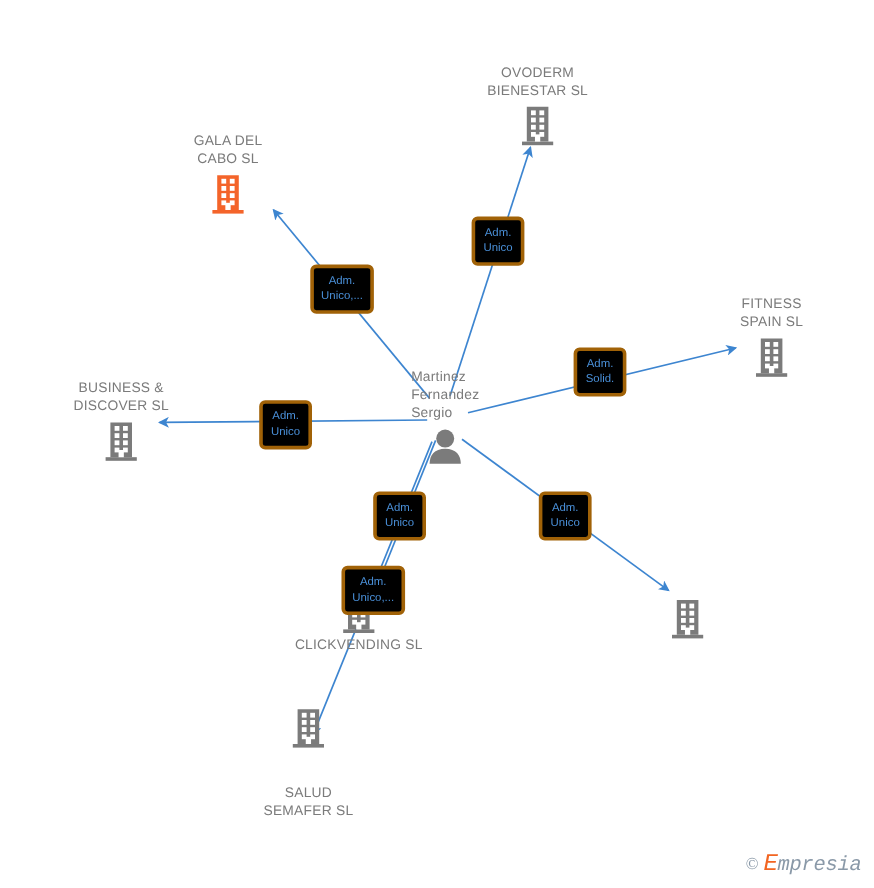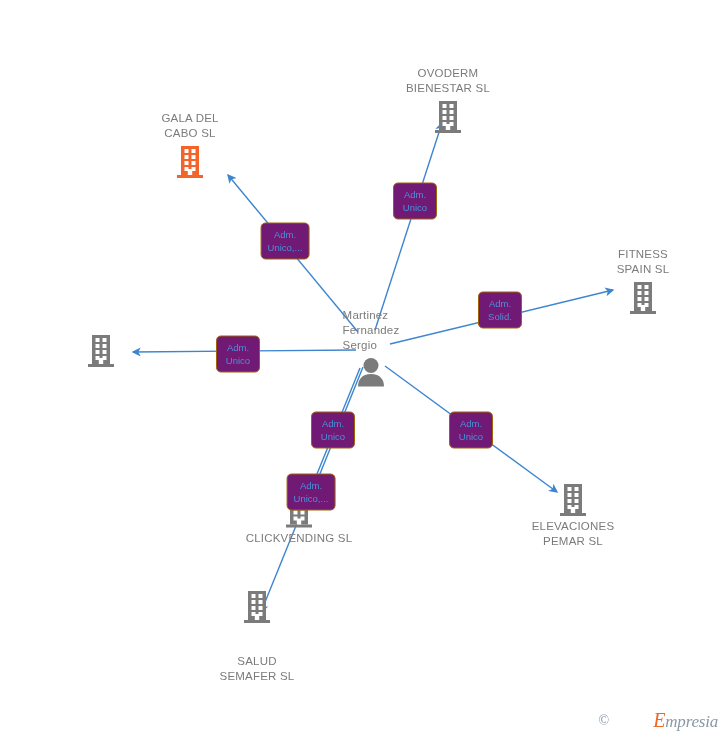--- a/index.html
+++ b/index.html
@@ -55,23 +55,23 @@
   .person-label {
     font-size: 11.5px;
     line-height: 15px;
     color: #7b7b7b;
     text-align: left;
   }
   .edge-label {
     position: absolute;
     transform: translate(-50%, -50%);
     box-sizing: border-box;
-    border: 1px solid #a16207;
+    border: 3px solid #a16207;
     border-radius: 5px;
-    background: #701a75;
+    background: #000000;
     color: #4a90d9;
     font-size: 9.5px;
     line-height: 13px;
     text-align: center;
     padding: 4px 6px 5px 6px;
     white-space: pre-line;
     min-width: 44px;
   }
   #watermark {
     position: absolute;
@@ -80,26 +80,25 @@
     display: flex;
     align-items: center;
     gap: 4px;
   }
   .wm-copy {
     color: #8a99a8;
     font-size: 14px;
     font-family: "Liberation Serif", serif;
   }
   .wm-brand {
-    font-family: Liberation Serif, serif;
+    font-family: Liberation Mono, monospace;
     font-style: italic;
     font-size: 17px;
     color: #8a99a8;
     letter-spacing: -0.2px;
-    margin-left: 40px;
   }
   .wm-brand .wm-first {
     color: #f26522;
     font-size: 20px;
   }
 </style>
 </head>
 <body>
 
 <div id="graph-canvas">
@@ -130,21 +129,21 @@
             <rect x="16.5" y="4" width="4" height="4" fill="#ffffff"></rect>
             <rect x="9.5" y="10" width="4" height="4" fill="#ffffff"></rect>
             <rect x="16.5" y="10" width="4" height="4" fill="#ffffff"></rect>
             <rect x="9.5" y="16" width="4" height="4" fill="#ffffff"></rect>
             <rect x="16.5" y="16" width="4" height="4" fill="#ffffff"></rect>
             <rect x="9.5" y="22" width="4" height="4" fill="#ffffff"></rect>
             <rect x="16.5" y="22" width="4" height="4" fill="#ffffff"></rect>
             <rect x="12.8" y="24" width="4.4" height="6" fill="#ffffff"></rect>
           </svg></div>
       </div>
-      <div class="node" style="left: 448px; top: 100px;">
+      <div class="node" style="left: 448px; top: 88px;">
         <div class="node-label above">OVODERM
 BIENESTAR  SL</div>
         <div class="node-icon"><svg width="30" height="34" viewBox="0 0 30 34">
             <path d="M6 1 H24 V30 H6 Z" fill="#7b7b7b"></path>
             <rect x="2" y="30" width="26" height="3" fill="#7b7b7b"></rect>
             <rect x="9.5" y="4" width="4" height="4" fill="#ffffff"></rect>
             <rect x="16.5" y="4" width="4" height="4" fill="#ffffff"></rect>
             <rect x="9.5" y="10" width="4" height="4" fill="#ffffff"></rect>
             <rect x="16.5" y="10" width="4" height="4" fill="#ffffff"></rect>
             <rect x="9.5" y="16" width="4" height="4" fill="#ffffff"></rect>
@@ -165,20 +164,22 @@
             <rect x="9.5" y="10" width="4" height="4" fill="#ffffff"></rect>
             <rect x="16.5" y="10" width="4" height="4" fill="#ffffff"></rect>
             <rect x="9.5" y="16" width="4" height="4" fill="#ffffff"></rect>
             <rect x="16.5" y="16" width="4" height="4" fill="#ffffff"></rect>
             <rect x="9.5" y="22" width="4" height="4" fill="#ffffff"></rect>
             <rect x="16.5" y="22" width="4" height="4" fill="#ffffff"></rect>
             <rect x="12.8" y="24" width="4.4" height="6" fill="#ffffff"></rect>
           </svg></div>
       </div>
       <div class="node" style="left: 101px; top: 351px;">
+        <div class="node-label above">BUSINESS &amp;
+DISCOVER  SL</div>
         <div class="node-icon"><svg width="30" height="34" viewBox="0 0 30 34">
             <path d="M6 1 H24 V30 H6 Z" fill="#7b7b7b"></path>
             <rect x="2" y="30" width="26" height="3" fill="#7b7b7b"></rect>
             <rect x="9.5" y="4" width="4" height="4" fill="#ffffff"></rect>
             <rect x="16.5" y="4" width="4" height="4" fill="#ffffff"></rect>
             <rect x="9.5" y="10" width="4" height="4" fill="#ffffff"></rect>
             <rect x="16.5" y="10" width="4" height="4" fill="#ffffff"></rect>
             <rect x="9.5" y="16" width="4" height="4" fill="#ffffff"></rect>
             <rect x="16.5" y="16" width="4" height="4" fill="#ffffff"></rect>
             <rect x="9.5" y="22" width="4" height="4" fill="#ffffff"></rect>
@@ -196,22 +197,20 @@
             <rect x="9.5" y="10" width="4" height="4" fill="#ffffff"></rect>
             <rect x="16.5" y="10" width="4" height="4" fill="#ffffff"></rect>
             <rect x="9.5" y="16" width="4" height="4" fill="#ffffff"></rect>
             <rect x="16.5" y="16" width="4" height="4" fill="#ffffff"></rect>
             <rect x="9.5" y="22" width="4" height="4" fill="#ffffff"></rect>
             <rect x="16.5" y="22" width="4" height="4" fill="#ffffff"></rect>
             <rect x="12.8" y="24" width="4.4" height="6" fill="#ffffff"></rect>
           </svg></div>
       </div>
       <div class="node" style="left: 573px; top: 516px;">
-        <div class="node-label below">ELEVACIONES
-PEMAR  SL</div>
         <div class="node-icon"><svg width="30" height="34" viewBox="0 0 30 34">
             <path d="M6 1 H24 V30 H6 Z" fill="#7b7b7b"></path>
             <rect x="2" y="30" width="26" height="3" fill="#7b7b7b"></rect>
             <rect x="9.5" y="4" width="4" height="4" fill="#ffffff"></rect>
             <rect x="16.5" y="4" width="4" height="4" fill="#ffffff"></rect>
             <rect x="9.5" y="10" width="4" height="4" fill="#ffffff"></rect>
             <rect x="16.5" y="10" width="4" height="4" fill="#ffffff"></rect>
             <rect x="9.5" y="16" width="4" height="4" fill="#ffffff"></rect>
             <rect x="16.5" y="16" width="4" height="4" fill="#ffffff"></rect>
             <rect x="9.5" y="22" width="4" height="4" fill="#ffffff"></rect>

